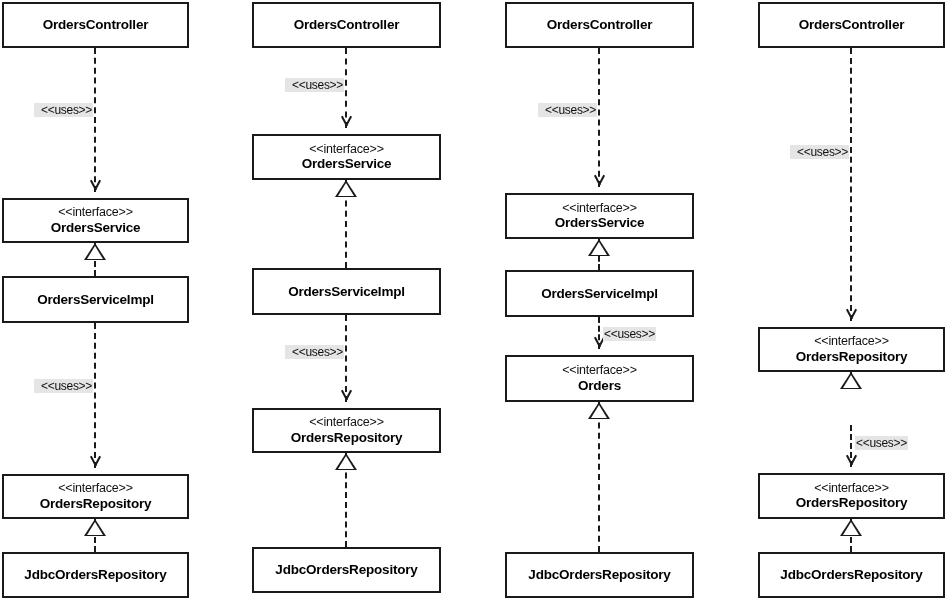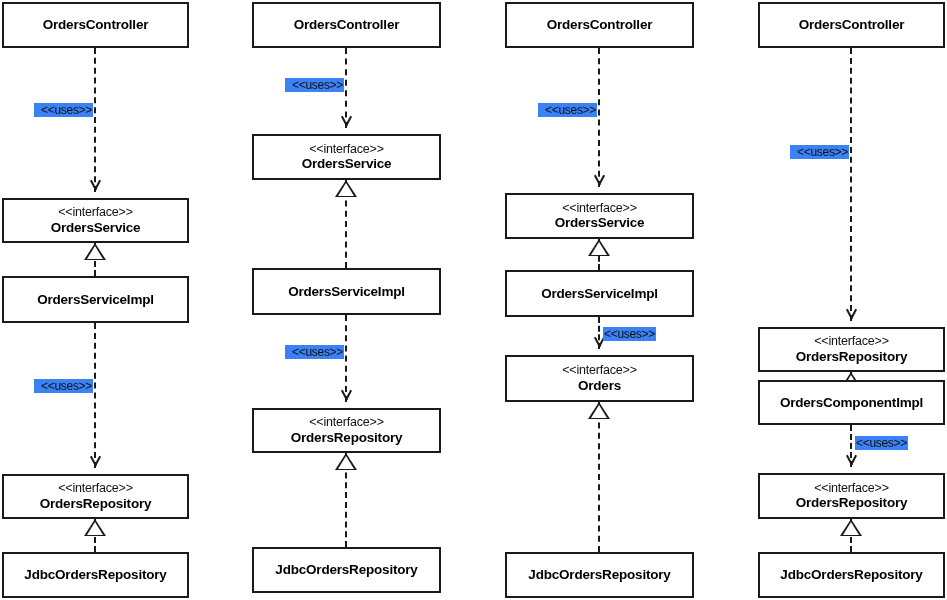--- a/index.html
+++ b/index.html
@@ -95,21 +95,21 @@
     border-left: 8px solid transparent;
     border-right: 8px solid transparent;
     border-bottom: 13px solid #ffffff;
   }
   .conn-label {
     position: absolute;
     font-size: 12px;
     color: #111111;
     letter-spacing: -0.3px;
     white-space: nowrap;
-    background: #3b82f6;
+    background: #e5e5e5;
     padding: 0 1px;
     z-index: 4;
   }
   .conn-label.right { text-align: left; }
 </style>
 </head>
 <body>
 
 <div id="canvas">
     <div style="position: absolute; left: 0px; top: 0px; width: 100%; height: 100%;">
@@ -210,23 +210,20 @@
       <div class="conn-label right" style="top: 436px; left: 855px;">&lt;&lt;uses&gt;&gt;</div>
       <div class="conn-line" style="left: 850px; top: 519px; height: 33px;"></div>
       <div class="arrow-triangle" style="left: 840px; top: 519px;"></div>
       <div class="uml-box" style="left: 758px; top: 2px; width: 187px; height: 46px;">
         <div class="classname">OrdersController</div>
       </div>
       <div class="uml-box" style="left: 758px; top: 327px; width: 187px; height: 45px;">
         <div class="stereotype">&lt;&lt;interface&gt;&gt;</div>
         <div class="classname">OrdersRepository</div>
       </div>
-      <div class="uml-box" style="left: 758px; top: 380px; width: 187px; height: 45px;">
-        <div class="classname">OrdersComponentImpl</div>
-      </div>
       <div class="uml-box" style="left: 758px; top: 473px; width: 187px; height: 46px;">
         <div class="stereotype">&lt;&lt;interface&gt;&gt;</div>
         <div class="classname">OrdersRepository</div>
       </div>
       <div class="uml-box" style="left: 758px; top: 552px; width: 187px; height: 46px;">
         <div class="classname">JdbcOrdersRepository</div>
       </div>
     </div>
   </div>
 

